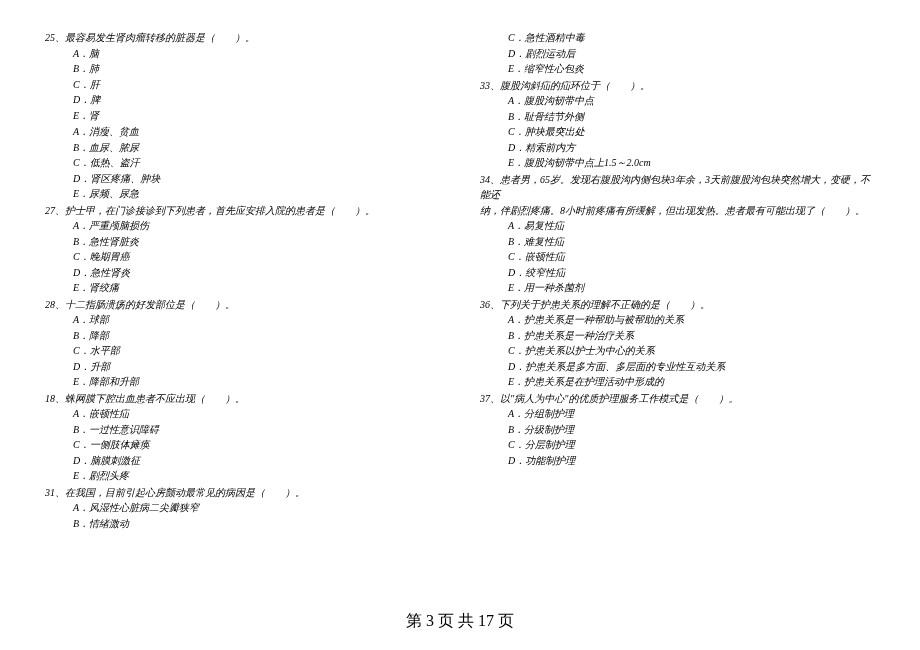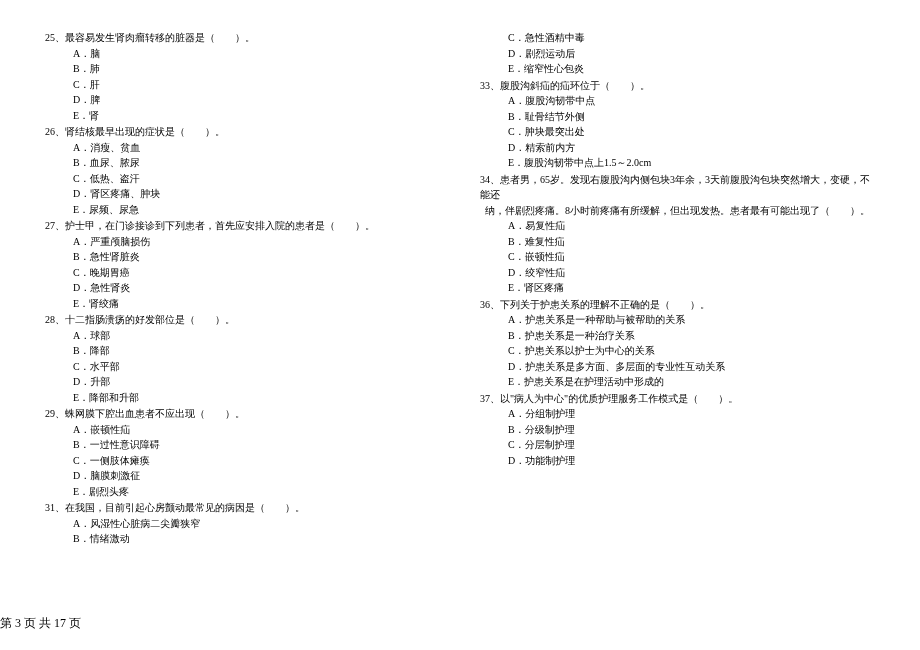--- a/index.html
+++ b/index.html
@@ -18,58 +18,57 @@
       padding: 30px 45px 30px 45px;
     }
     .columns {
       display: flex;
       gap: 40px;
       height: 580px;
     }
     .col {
       flex: 1;
       line-height: 1.55;
+      font-style: italic;
     }
     .q {
       margin-bottom: 1px;
     }
     .q-stem {
       padding-left: 0;
     }
     .opt {
       padding-left: 28px;
     }
     .cont {
       padding-left: 0;
-      text-align: center;
     }
     .footer {
       position: absolute;
       bottom: 18px;
       left: 0;
       right: 0;
-      text-align: left;
-      font-size: 12px;
+      text-align: center;
+      font-size: 16px;
     }
   </style>
 </head>
 <body>
 
 <div class="columns">
   <div class="col">
     <div class="q">
       <div class="q-stem">25、最容易发生肾肉瘤转移的脏器是（　　）。</div>
       <div class="opt">A．脑</div>
       <div class="opt">B．肺</div>
       <div class="opt">C．肝</div>
       <div class="opt">D．脾</div>
       <div class="opt">E．肾</div>
     </div>
     <div class="q">
-      <div class="q-stem">26、肾结核最早出现的症状是（　　）。</div>
       <div class="opt">A．消瘦、贫血</div>
       <div class="opt">B．血尿、脓尿</div>
       <div class="opt">C．低热、盗汗</div>
       <div class="opt">D．肾区疼痛、肿块</div>
       <div class="opt">E．尿频、尿急</div>
     </div>
     <div class="q">
       <div class="q-stem">27、护士甲，在门诊接诊到下列患者，首先应安排入院的患者是（　　）。</div>
       <div class="opt">A．严重颅脑损伤</div>
       <div class="opt">B．急性肾脏炎</div>
@@ -79,21 +78,21 @@
     </div>
     <div class="q">
       <div class="q-stem">28、十二指肠溃疡的好发部位是（　　）。</div>
       <div class="opt">A．球部</div>
       <div class="opt">B．降部</div>
       <div class="opt">C．水平部</div>
       <div class="opt">D．升部</div>
       <div class="opt">E．降部和升部</div>
     </div>
     <div class="q">
-      <div class="q-stem">29、蛛网膜下腔出血患者不应出现（　　）。</div>
+      <div class="q-stem">18、蛛网膜下腔出血患者不应出现（　　）。</div>
       <div class="opt">A．嵌顿性疝</div>
       <div class="opt">B．一过性意识障碍</div>
       <div class="opt">C．一侧肢体瘫痪</div>
       <div class="opt">D．脑膜刺激征</div>
       <div class="opt">E．剧烈头疼</div>
     </div>
     <div class="q">
       <div class="q-stem">31、在我国，目前引起心房颤动最常见的病因是（　　）。</div>
       <div class="opt">A．风湿性心脏病二尖瓣狭窄</div>
       <div class="opt">B．情绪激动</div>
@@ -114,21 +113,21 @@
       <div class="opt">D．精索前内方</div>
       <div class="opt">E．腹股沟韧带中点上1.5～2.0cm</div>
     </div>
     <div class="q">
       <div class="q-stem">34、患者男，65岁。发现右腹股沟内侧包块3年余，3天前腹股沟包块突然增大，变硬，不能还</div>
       <div class="cont">纳，伴剧烈疼痛。8小时前疼痛有所缓解，但出现发热。患者最有可能出现了（　　）。</div>
       <div class="opt">A．易复性疝</div>
       <div class="opt">B．难复性疝</div>
       <div class="opt">C．嵌顿性疝</div>
       <div class="opt">D．绞窄性疝</div>
-      <div class="opt">E．肾区疼痛</div>
+      <div class="opt">E．用一种杀菌剂</div>
     </div>
     <div class="q">
       <div class="q-stem">36、下列关于护患关系的理解不正确的是（　　）。</div>
       <div class="opt">A．护患关系是一种帮助与被帮助的关系</div>
       <div class="opt">B．护患关系是一种治疗关系</div>
       <div class="opt">C．护患关系以护士为中心的关系</div>
       <div class="opt">D．护患关系是多方面、多层面的专业性互动关系</div>
       <div class="opt">E．护患关系是在护理活动中形成的</div>
     </div>
     <div class="q">

